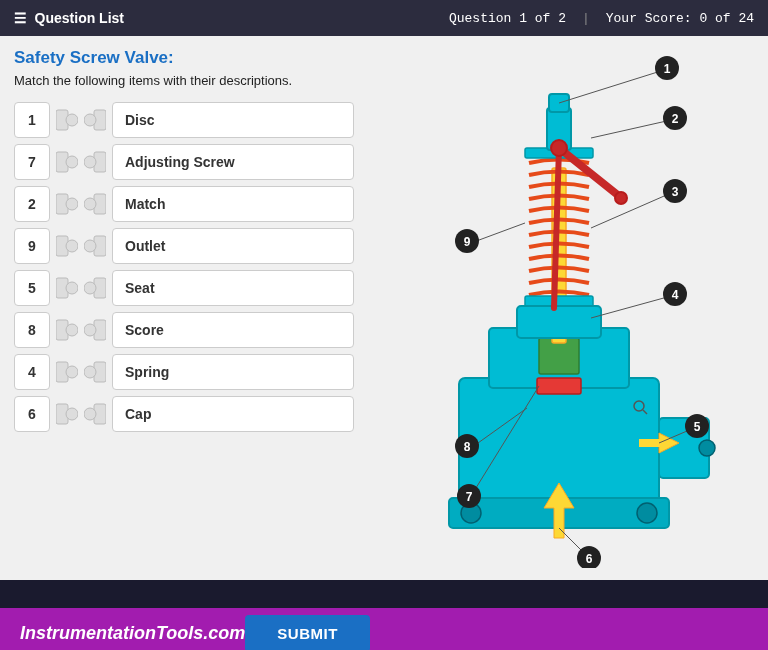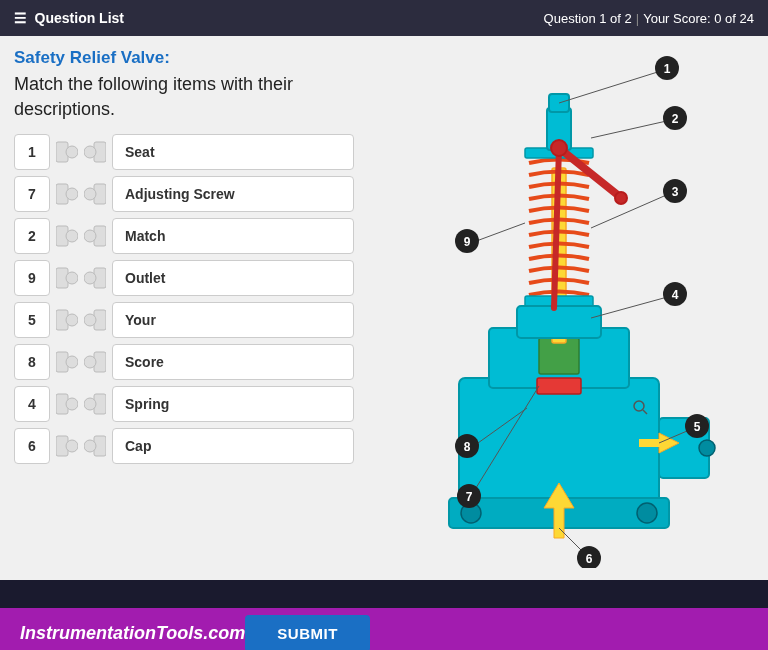--- a/index.html
+++ b/index.html
@@ -27,21 +27,22 @@
     .header-left {
       display: flex;
       align-items: center;
       gap: 8px;
       font-size: 14px;
       font-weight: bold;
     }
     .header-right {
       font-size: 13px;
       display: flex;
-      gap: 4px;
+      gap: 16px;
+      font-family: Liberation Mono, monospace;
     }
     .header-divider {
       color: #888;
     }
 
     
     .main {
       background: #f0f0f0;
       flex: 1;
       display: flex;
@@ -61,21 +62,21 @@
       flex-shrink: 0;
     }
 
     .question-title {
       color: #1a6fc4;
       font-size: 17px;
       font-weight: bold;
       margin-bottom: 4px;
     }
     .question-desc {
-      font-size: 18px;
+      font-size: 13px;
       color: #222;
       margin-bottom: 12px;
       line-height: 1.4;
     }
 
     .items-list {
       display: flex;
       flex-direction: column;
       gap: 6px;
     }
@@ -177,104 +178,104 @@
     <span>Question 1 of 2</span>
     <span class="header-divider">|</span>
     <span>Your Score: 0 of 24</span>
   </div>
 </div>
 
 <div class="main">
   <div class="content-area">
 
     <div class="left-panel">
-      <div class="question-title">Safety Relief Valve:</div>
+      <div class="question-title">Safety Screw Valve:</div>
       <div class="question-desc">Match the following items with their descriptions.</div>
 
       <div class="items-list">
 
       <div class="item-row">
             <div class="item-number">1</div>
             <div class="puzzle-connector">
               <svg width="22" height="36" viewBox="0 0 22 36">
                 <rect x="0" y="8" width="12" height="20" rx="2" fill="#ddd" stroke="#bbb" stroke-width="1"></rect>
                 <circle cx="16" cy="18" r="6" fill="#ddd" stroke="#bbb" stroke-width="1"></circle>
               </svg>
             </div>
             <div class="puzzle-connector">
               <svg width="22" height="36" viewBox="0 0 22 36">
                 <rect x="10" y="8" width="12" height="20" rx="2" fill="#ddd" stroke="#bbb" stroke-width="1"></rect>
                 <circle cx="6" cy="18" r="6" fill="#ddd" stroke="#bbb" stroke-width="1"></circle>
               </svg>
             </div>
+            <div class="item-label">Disc</div>
+          </div>
+          <div class="item-row">
+            <div class="item-number">7</div>
+            <div class="puzzle-connector">
+              <svg width="22" height="36" viewBox="0 0 22 36">
+                <rect x="0" y="8" width="12" height="20" rx="2" fill="#ddd" stroke="#bbb" stroke-width="1"></rect>
+                <circle cx="16" cy="18" r="6" fill="#ddd" stroke="#bbb" stroke-width="1"></circle>
+              </svg>
+            </div>
+            <div class="puzzle-connector">
+              <svg width="22" height="36" viewBox="0 0 22 36">
+                <rect x="10" y="8" width="12" height="20" rx="2" fill="#ddd" stroke="#bbb" stroke-width="1"></rect>
+                <circle cx="6" cy="18" r="6" fill="#ddd" stroke="#bbb" stroke-width="1"></circle>
+              </svg>
+            </div>
+            <div class="item-label">Adjusting Screw</div>
+          </div>
+          <div class="item-row">
+            <div class="item-number">2</div>
+            <div class="puzzle-connector">
+              <svg width="22" height="36" viewBox="0 0 22 36">
+                <rect x="0" y="8" width="12" height="20" rx="2" fill="#ddd" stroke="#bbb" stroke-width="1"></rect>
+                <circle cx="16" cy="18" r="6" fill="#ddd" stroke="#bbb" stroke-width="1"></circle>
+              </svg>
+            </div>
+            <div class="puzzle-connector">
+              <svg width="22" height="36" viewBox="0 0 22 36">
+                <rect x="10" y="8" width="12" height="20" rx="2" fill="#ddd" stroke="#bbb" stroke-width="1"></rect>
+                <circle cx="6" cy="18" r="6" fill="#ddd" stroke="#bbb" stroke-width="1"></circle>
+              </svg>
+            </div>
+            <div class="item-label">Match</div>
+          </div>
+          <div class="item-row">
+            <div class="item-number">9</div>
+            <div class="puzzle-connector">
+              <svg width="22" height="36" viewBox="0 0 22 36">
+                <rect x="0" y="8" width="12" height="20" rx="2" fill="#ddd" stroke="#bbb" stroke-width="1"></rect>
+                <circle cx="16" cy="18" r="6" fill="#ddd" stroke="#bbb" stroke-width="1"></circle>
+              </svg>
+            </div>
+            <div class="puzzle-connector">
+              <svg width="22" height="36" viewBox="0 0 22 36">
+                <rect x="10" y="8" width="12" height="20" rx="2" fill="#ddd" stroke="#bbb" stroke-width="1"></rect>
+                <circle cx="6" cy="18" r="6" fill="#ddd" stroke="#bbb" stroke-width="1"></circle>
+              </svg>
+            </div>
+            <div class="item-label">Outlet</div>
+          </div>
+          <div class="item-row">
+            <div class="item-number">5</div>
+            <div class="puzzle-connector">
+              <svg width="22" height="36" viewBox="0 0 22 36">
+                <rect x="0" y="8" width="12" height="20" rx="2" fill="#ddd" stroke="#bbb" stroke-width="1"></rect>
+                <circle cx="16" cy="18" r="6" fill="#ddd" stroke="#bbb" stroke-width="1"></circle>
+              </svg>
+            </div>
+            <div class="puzzle-connector">
+              <svg width="22" height="36" viewBox="0 0 22 36">
+                <rect x="10" y="8" width="12" height="20" rx="2" fill="#ddd" stroke="#bbb" stroke-width="1"></rect>
+                <circle cx="6" cy="18" r="6" fill="#ddd" stroke="#bbb" stroke-width="1"></circle>
+              </svg>
+            </div>
             <div class="item-label">Seat</div>
-          </div>
-          <div class="item-row">
-            <div class="item-number">7</div>
-            <div class="puzzle-connector">
-              <svg width="22" height="36" viewBox="0 0 22 36">
-                <rect x="0" y="8" width="12" height="20" rx="2" fill="#ddd" stroke="#bbb" stroke-width="1"></rect>
-                <circle cx="16" cy="18" r="6" fill="#ddd" stroke="#bbb" stroke-width="1"></circle>
-              </svg>
-            </div>
-            <div class="puzzle-connector">
-              <svg width="22" height="36" viewBox="0 0 22 36">
-                <rect x="10" y="8" width="12" height="20" rx="2" fill="#ddd" stroke="#bbb" stroke-width="1"></rect>
-                <circle cx="6" cy="18" r="6" fill="#ddd" stroke="#bbb" stroke-width="1"></circle>
-              </svg>
-            </div>
-            <div class="item-label">Adjusting Screw</div>
-          </div>
-          <div class="item-row">
-            <div class="item-number">2</div>
-            <div class="puzzle-connector">
-              <svg width="22" height="36" viewBox="0 0 22 36">
-                <rect x="0" y="8" width="12" height="20" rx="2" fill="#ddd" stroke="#bbb" stroke-width="1"></rect>
-                <circle cx="16" cy="18" r="6" fill="#ddd" stroke="#bbb" stroke-width="1"></circle>
-              </svg>
-            </div>
-            <div class="puzzle-connector">
-              <svg width="22" height="36" viewBox="0 0 22 36">
-                <rect x="10" y="8" width="12" height="20" rx="2" fill="#ddd" stroke="#bbb" stroke-width="1"></rect>
-                <circle cx="6" cy="18" r="6" fill="#ddd" stroke="#bbb" stroke-width="1"></circle>
-              </svg>
-            </div>
-            <div class="item-label">Match</div>
-          </div>
-          <div class="item-row">
-            <div class="item-number">9</div>
-            <div class="puzzle-connector">
-              <svg width="22" height="36" viewBox="0 0 22 36">
-                <rect x="0" y="8" width="12" height="20" rx="2" fill="#ddd" stroke="#bbb" stroke-width="1"></rect>
-                <circle cx="16" cy="18" r="6" fill="#ddd" stroke="#bbb" stroke-width="1"></circle>
-              </svg>
-            </div>
-            <div class="puzzle-connector">
-              <svg width="22" height="36" viewBox="0 0 22 36">
-                <rect x="10" y="8" width="12" height="20" rx="2" fill="#ddd" stroke="#bbb" stroke-width="1"></rect>
-                <circle cx="6" cy="18" r="6" fill="#ddd" stroke="#bbb" stroke-width="1"></circle>
-              </svg>
-            </div>
-            <div class="item-label">Outlet</div>
-          </div>
-          <div class="item-row">
-            <div class="item-number">5</div>
-            <div class="puzzle-connector">
-              <svg width="22" height="36" viewBox="0 0 22 36">
-                <rect x="0" y="8" width="12" height="20" rx="2" fill="#ddd" stroke="#bbb" stroke-width="1"></rect>
-                <circle cx="16" cy="18" r="6" fill="#ddd" stroke="#bbb" stroke-width="1"></circle>
-              </svg>
-            </div>
-            <div class="puzzle-connector">
-              <svg width="22" height="36" viewBox="0 0 22 36">
-                <rect x="10" y="8" width="12" height="20" rx="2" fill="#ddd" stroke="#bbb" stroke-width="1"></rect>
-                <circle cx="6" cy="18" r="6" fill="#ddd" stroke="#bbb" stroke-width="1"></circle>
-              </svg>
-            </div>
-            <div class="item-label">Your</div>
           </div>
           <div class="item-row">
             <div class="item-number">8</div>
             <div class="puzzle-connector">
               <svg width="22" height="36" viewBox="0 0 22 36">
                 <rect x="0" y="8" width="12" height="20" rx="2" fill="#ddd" stroke="#bbb" stroke-width="1"></rect>
                 <circle cx="16" cy="18" r="6" fill="#ddd" stroke="#bbb" stroke-width="1"></circle>
               </svg>
             </div>
             <div class="puzzle-connector">

